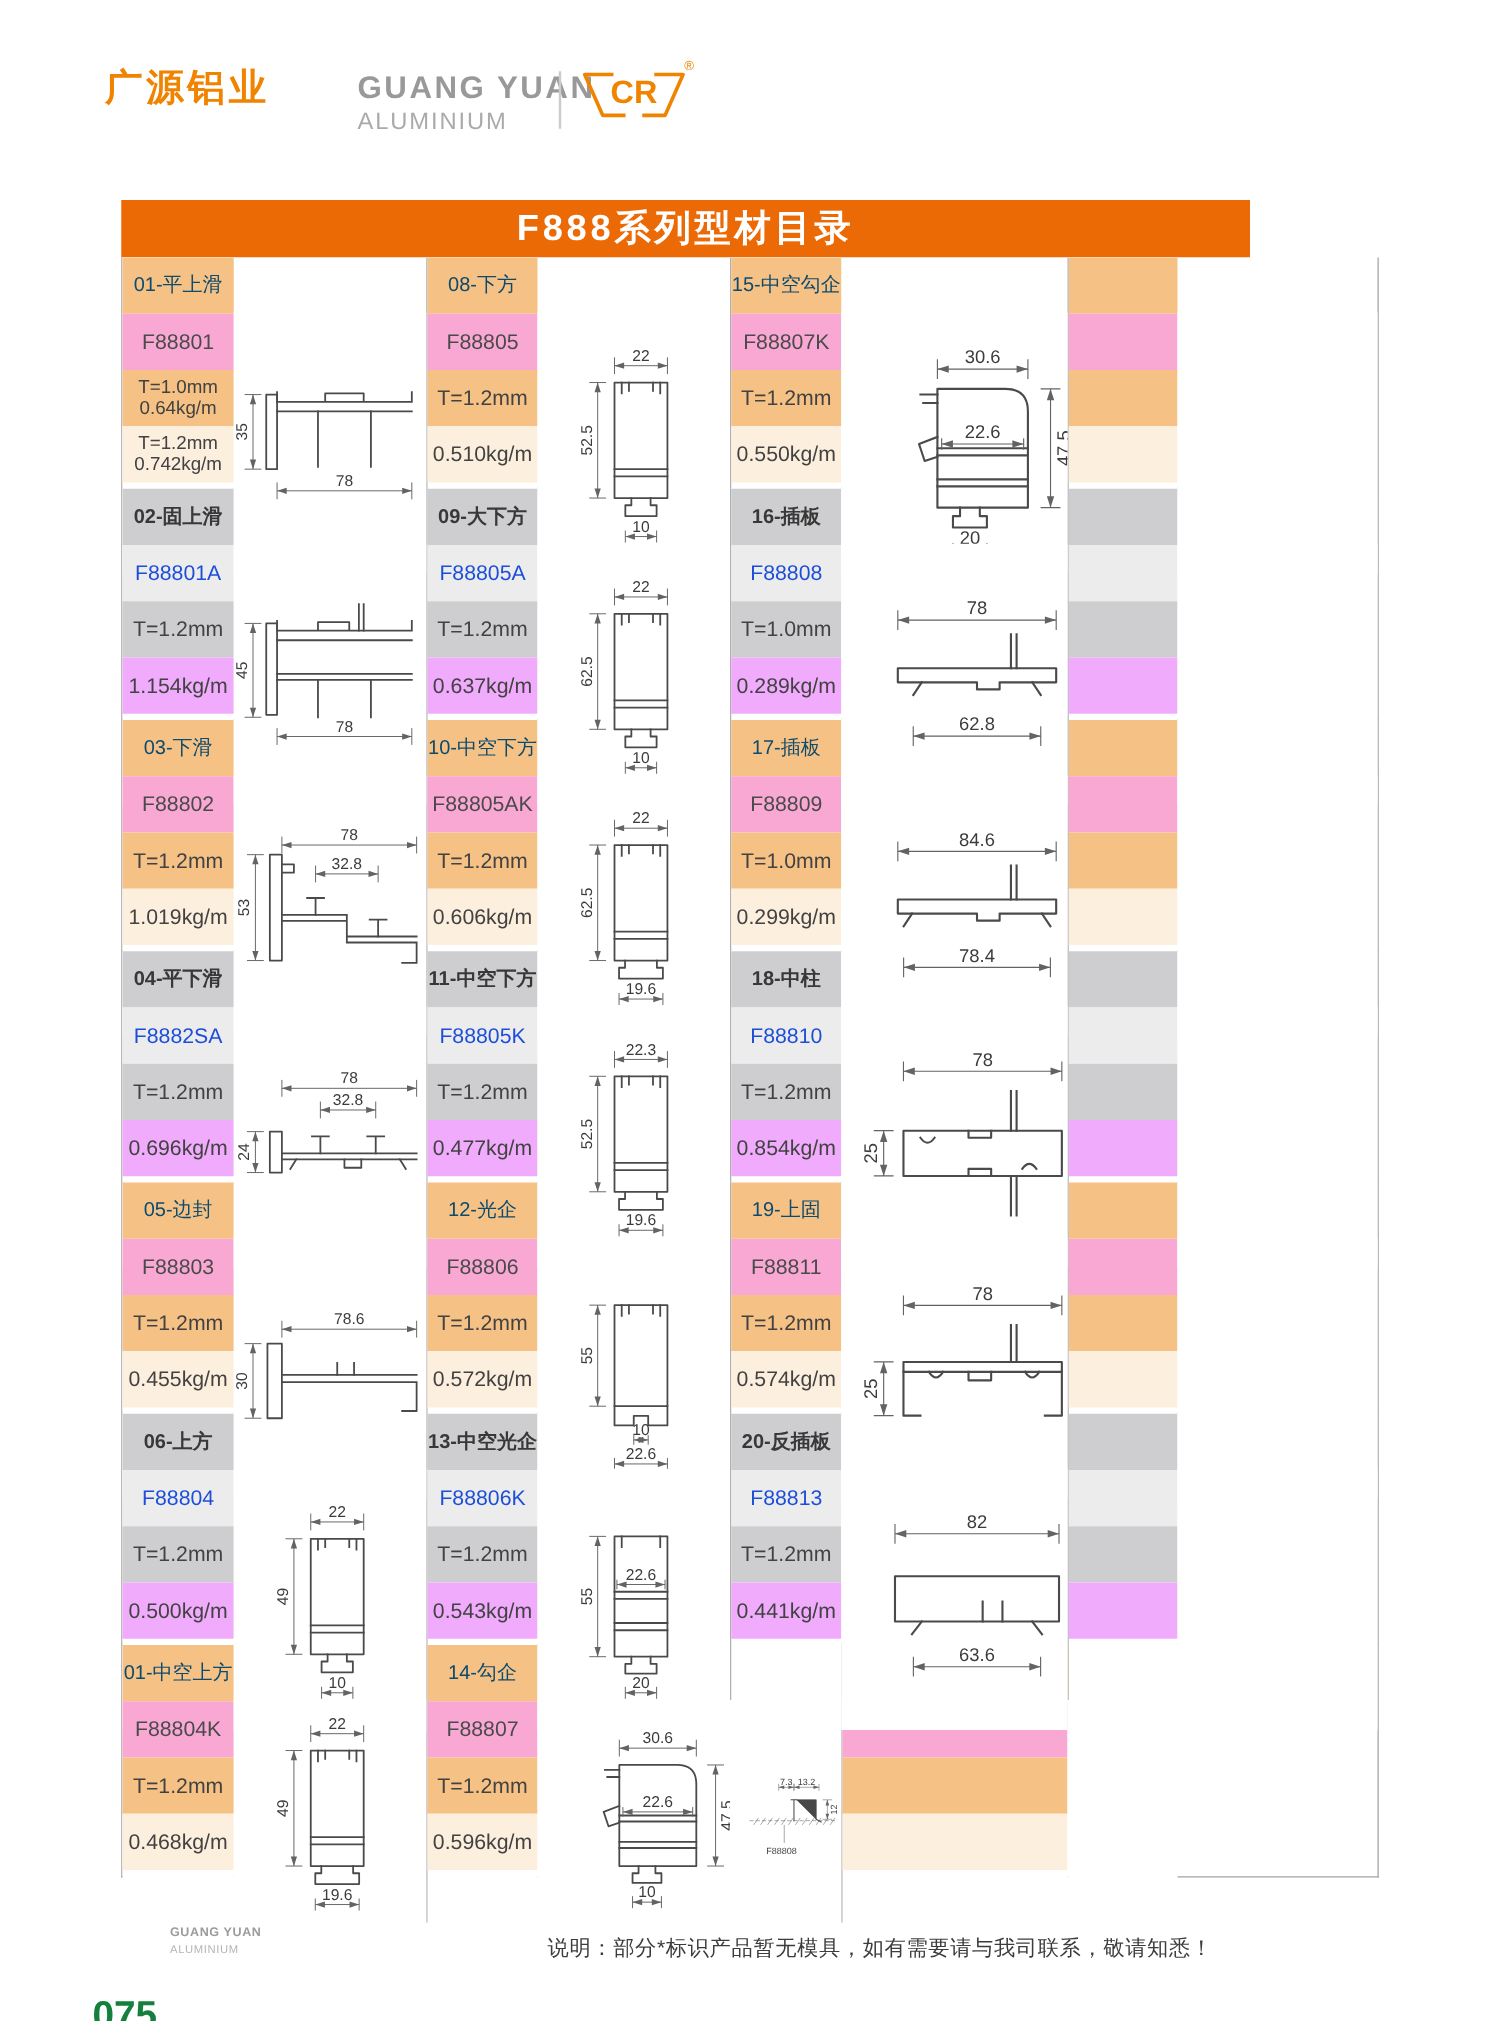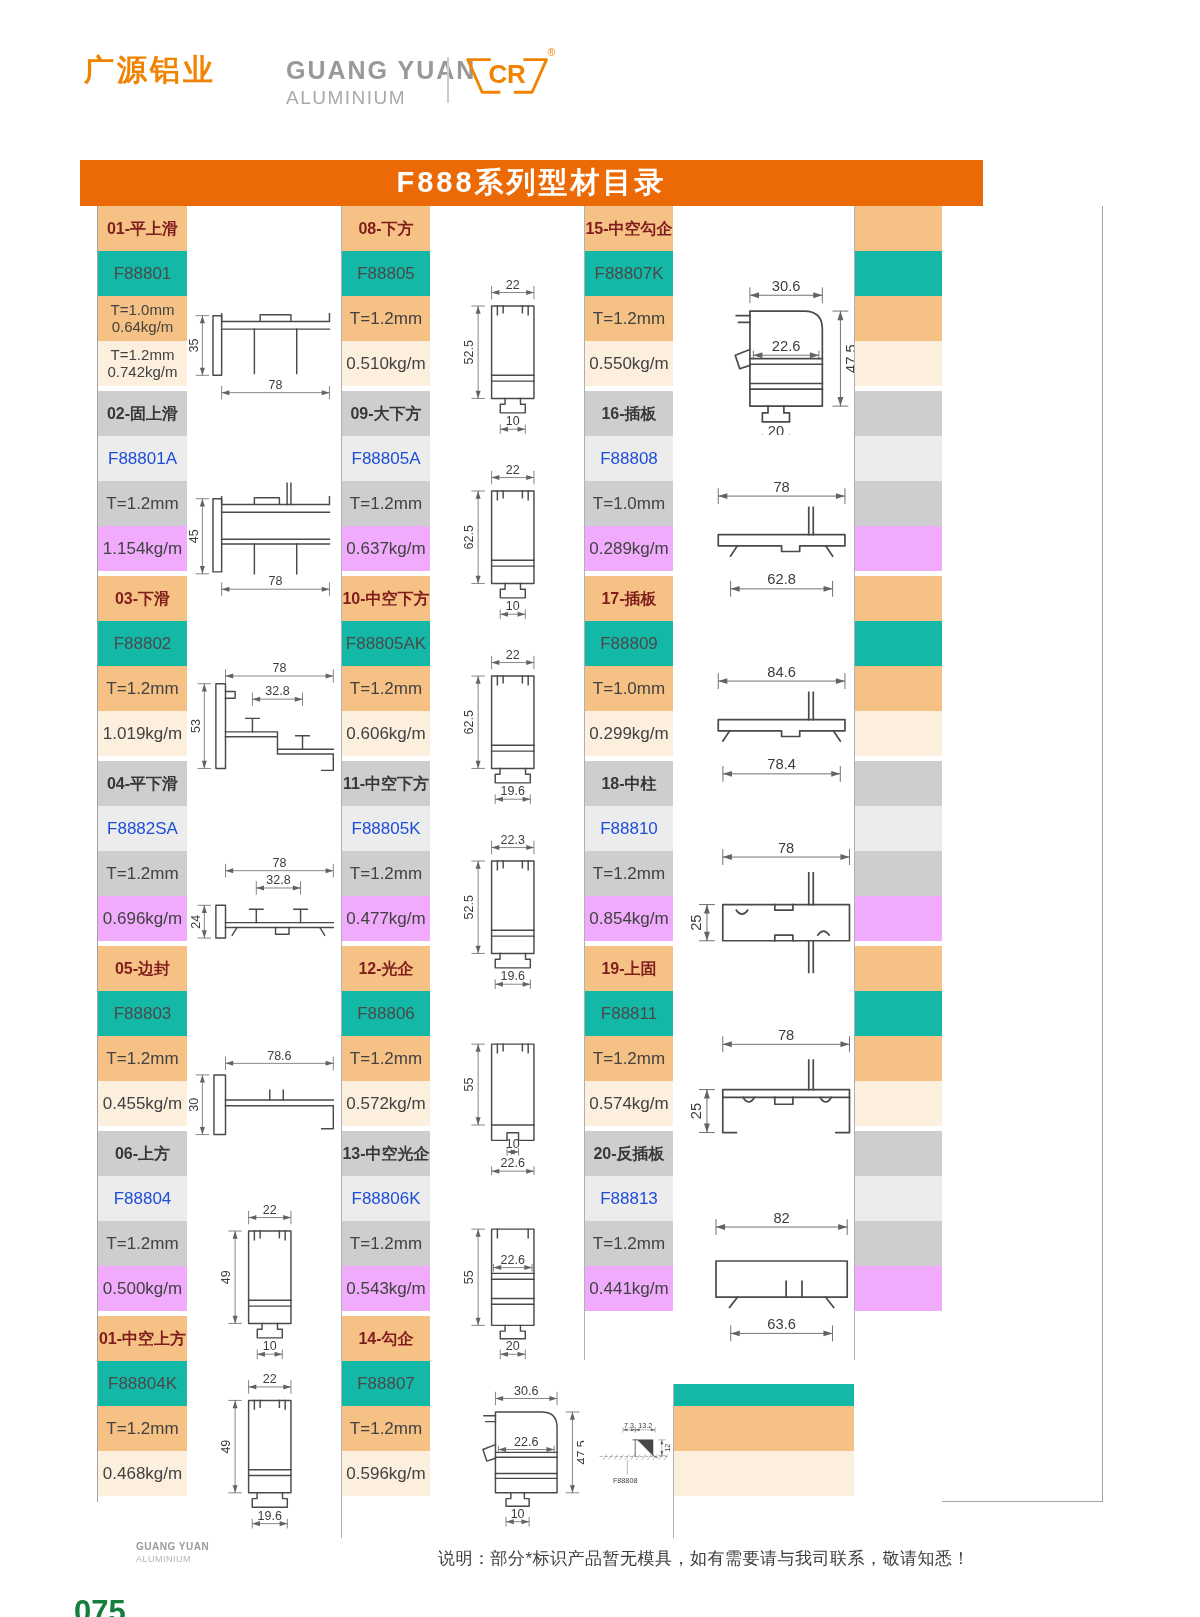--- a/index.html
+++ b/index.html
@@ -10,37 +10,37 @@
   
   .logo-cn { position:absolute; left:84px; top:50px; font-size:30px; font-weight:bold;
              color:#F08300; letter-spacing:3px; }
   .logo-en { position:absolute; left:286px; top:56px; }
   .logo-en .en1 { font-size:25px; font-weight:bold; color:#999; letter-spacing:2px; }
   .logo-en .en2 { font-size:19px; color:#aaa; letter-spacing:1.5px; margin-top:2px; }
   .logo-sep { position:absolute; left:447px; top:57px; width:2px; height:46px; background:#ccc; }
   .logo-mark { position:absolute; left:462px; top:44px; }
 
   
-  .titlebar { position:absolute; left:80px; top:160px; width:903px; height:46px;
+  .titlebar { position:absolute; left:97px; top:160px; width:903px; height:46px;
               background:#EC6A06; color:#fff; font-size:29px; font-weight:bold;
               display:flex; align-items:center; justify-content:center; letter-spacing:3px; }
 
   
   .tbl { position:absolute; left:97px; top:206px; width:1006px;
          border:1px solid #a3a3a3; border-top:none; background:#fff; }
   .row { display:grid; grid-template-columns:89px 154px 89px 154px 89px 181px 88px 160px;
          height:185px; border-bottom:1px solid #a3a3a3; }
   .row:last-child { border-bottom:none; }
   .lcell { display:flex; flex-direction:column; background:#fff; border-left:1px solid #b0b0b0; }
   .row .lcell:first-child { border-left:none; }
   .band { height:45px; display:flex; flex-direction:column; align-items:center;
           justify-content:center; text-align:center; line-height:1.12; font-size:17px; color:#424242; }
   .band.two { font-size:15px; }
-  .orange .b1 { background:#F6C184; color:#7f1d1d; font-weight:bold; font-size:16px; }
-  .orange .b2 { background:#14b8a6; font-size:17px; color:#4a4a4a; }
+  .orange .b1 { background:#F6C184; color:#0c4a6e; font-weight:normal; font-size:16px; }
+  .orange .b2 { background:#f9a8d4; font-size:17px; color:#4a4a4a; }
   .orange .b3 { background:#F6C184; }
   .orange .b4 { background:#FDEFDE; }
   .gray .b1 { background:#CECED0; color:#383838; font-weight:bold; font-size:16px; }
   .gray .b2 { background:#ECECED; font-size:17px; color:#1d4ed8; }
   .gray .b3 { background:#CECED0; }
   .gray .b4 { background:#f0abfc; }
   .dcell { position:relative; background:#fff;margin-top:44px; }
   .dcell svg { width:100%; height:100%; display:block; }
 
   

